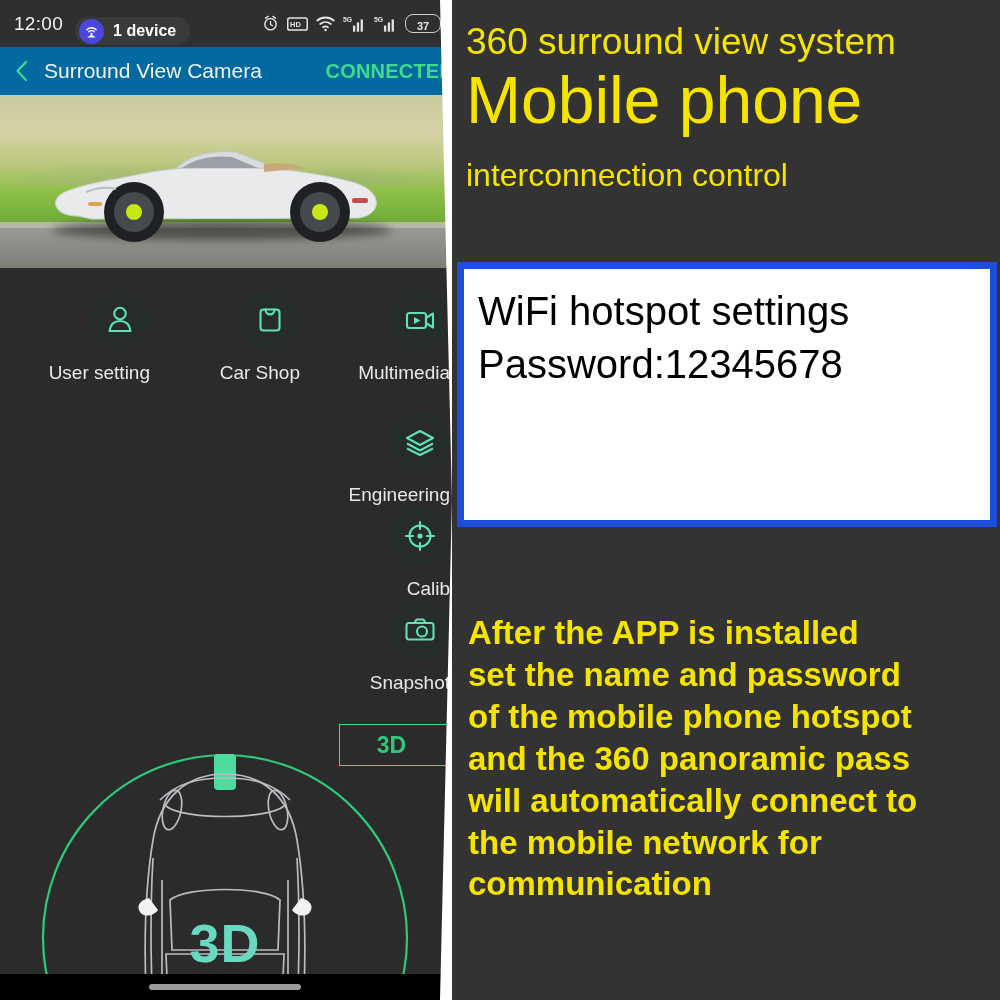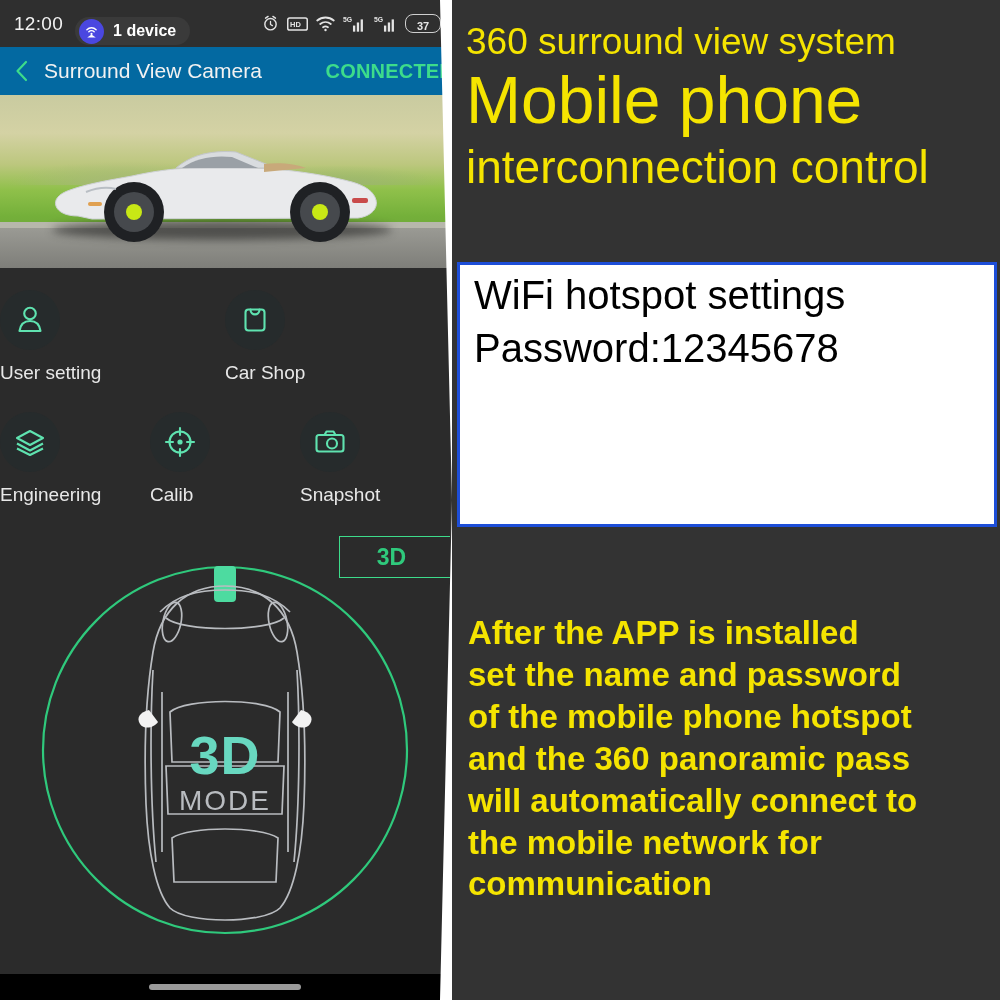--- a/index.html
+++ b/index.html
@@ -34,45 +34,45 @@
   .hero .hills{position:absolute;left:0;top:38px;width:100%;height:52px;
       background:radial-gradient(ellipse 170px 34px at 28% 100%, #a8b87a 0%, rgba(168,184,122,0) 70%),
                  radial-gradient(ellipse 150px 28px at 75% 100%, #9db472 0%, rgba(157,180,114,0) 70%);}
   .hero .road{position:absolute;left:0;bottom:0;width:100%;height:40px;background:linear-gradient(to bottom,#9a9a94,#7e7e79);}
   .hero .roadedge{position:absolute;left:0;bottom:40px;width:100%;height:6px;background:#b7b7ac;}
   .hero .shadow{position:absolute;left:52px;bottom:28px;width:340px;height:20px;border-radius:50%;background:rgba(20,20,20,.55);filter:blur(4px);}
   .hero svg{position:absolute;left:0;bottom:16px;}
 
   .grid{padding:22px 0 6px 0;}
   .row{display:flex;}
-  .cell{flex:1;display:flex;flex-direction:column;align-items:flex-start;cursor:pointer;}
+  .cell{flex:1;display:flex;flex-direction:column;align-items:flex-end;cursor:pointer;}
   .cell .bubble{width:60px;height:60px;border-radius:50%;background:#262b2c;display:flex;align-items:center;justify-content:center;}
   .cell .lbl{margin-top:12px;color:#e8e8e8;font-size:19px;}
-  .row + .row{margin-top:28px;}
+  .row + .row{margin-top:28px;flex-direction:column;}
 
   .viewer{position:relative;height:420px;margin-top:16px;}
   .btn3d{position:absolute;right:-14px;top:8px;width:125px;height:42px;border:1.6px solid #3ddc8b;display:flex;align-items:center;justify-content:center;box-sizing:border-box;cursor:pointer;}
   .btn3d span{color:#2fc97c;font-size:23px;font-weight:bold;margin-right:20px;}
   .viewer .canvaswrap{position:absolute;left:0;top:24px;width:450px;height:396px;}
 
   .navbar{position:absolute;left:0;bottom:0;width:450px;height:26px;background:#000;display:flex;align-items:center;justify-content:center;}
   .navbar .pill{width:152px;height:6px;border-radius:3px;background:#9a9a9a;}
 
   
   .divider{position:absolute;left:438px;top:0;width:40px;height:1000px;pointer-events:none;}
 
   
   .right{position:absolute;left:452px;top:0;width:548px;height:1000px;background:#333333;}
 
   .headline{padding:22px 0 0 14px;}
   .hl1{color:#f5e400;font-size:37px;font-weight:400;line-height:1.08;white-space:nowrap;}
   .hl2{color:#f5e400;font-size:66px;font-weight:400;line-height:1.12;margin-top:2px;white-space:nowrap;}
-  .hl3{color:#f5e400;font-size:46px;font-weight:400;line-height:1.1;margin-top:4px;white-space:nowrap;}
-
-  .wifibox{position:absolute;left:5px;top:262px;width:540px;height:265px;background:#ffffff;border:3px solid #1d4ed8;box-sizing:border-box;padding:4px 0 0 14px;}
+  .hl3{color:#f5e400;font-size:32px;font-weight:400;line-height:1.1;margin-top:20px;white-space:nowrap;}
+
+  .wifibox{position:absolute;left:5px;top:262px;width:540px;height:265px;background:#ffffff;border:7px solid #1d4ed8;box-sizing:border-box;padding:16px 0 0 14px;}
   .wifibox div{color:#000;font-size:40px;line-height:1.32;white-space:nowrap;}
 
   .note{position:absolute;left:16px;top:612px;width:532px;}
   .note div{color:#f5e400;font-size:33px;font-weight:bold;line-height:1.27;white-space:nowrap;}
 </style>
 </head>
 <body>
 
 <div class="stage">
 
@@ -180,20 +180,30 @@
         </div>
         <div class="cell">
           <div class="bubble">
             <svg width="32" height="32" viewBox="0 0 32 32">
               <rect x="6.5" y="5.5" width="19" height="21" rx="3" fill="none" stroke="#5fe3b0" stroke-width="2.1"></rect>
               <path d="M11.5 5.5 C11.5 12 20.5 12 20.5 5.5" fill="none" stroke="#5fe3b0" stroke-width="2.1" stroke-linecap="round"></path>
             </svg>
           </div>
           <div class="lbl">Car Shop</div>
         </div>
+        <div class="cell">
+          <div class="bubble">
+            <svg width="34" height="34" viewBox="0 0 34 34">
+              <rect x="4" y="10" width="19" height="15" rx="2.5" fill="none" stroke="#5fe3b0" stroke-width="2.1"></rect>
+              <path d="M23 15 L30 10.5 L30 24.5 L23 20 Z" fill="none" stroke="#5fe3b0" stroke-width="2.1" stroke-linejoin="round"></path>
+              <path d="M11 14 L17.5 17.5 L11 21 Z" fill="#5fe3b0"></path>
+            </svg>
+          </div>
+          <div class="lbl">Multimedia</div>
+        </div>
       </div>
 
       <div class="row">
         <div class="cell">
           <div class="bubble">
             <svg width="34" height="34" viewBox="0 0 34 34">
               <path d="M17 6 L30 13 L17 20 L4 13 Z" fill="none" stroke="#5fe3b0" stroke-width="2.1" stroke-linejoin="round"></path>
               <path d="M4 18.5 L17 25.5 L30 18.5" fill="none" stroke="#5fe3b0" stroke-width="2.1" stroke-linejoin="round"></path>
               <path d="M4 23.5 L17 30 L30 23.5" fill="none" stroke="#5fe3b0" stroke-width="2.1" stroke-linejoin="round"></path>
             </svg>

